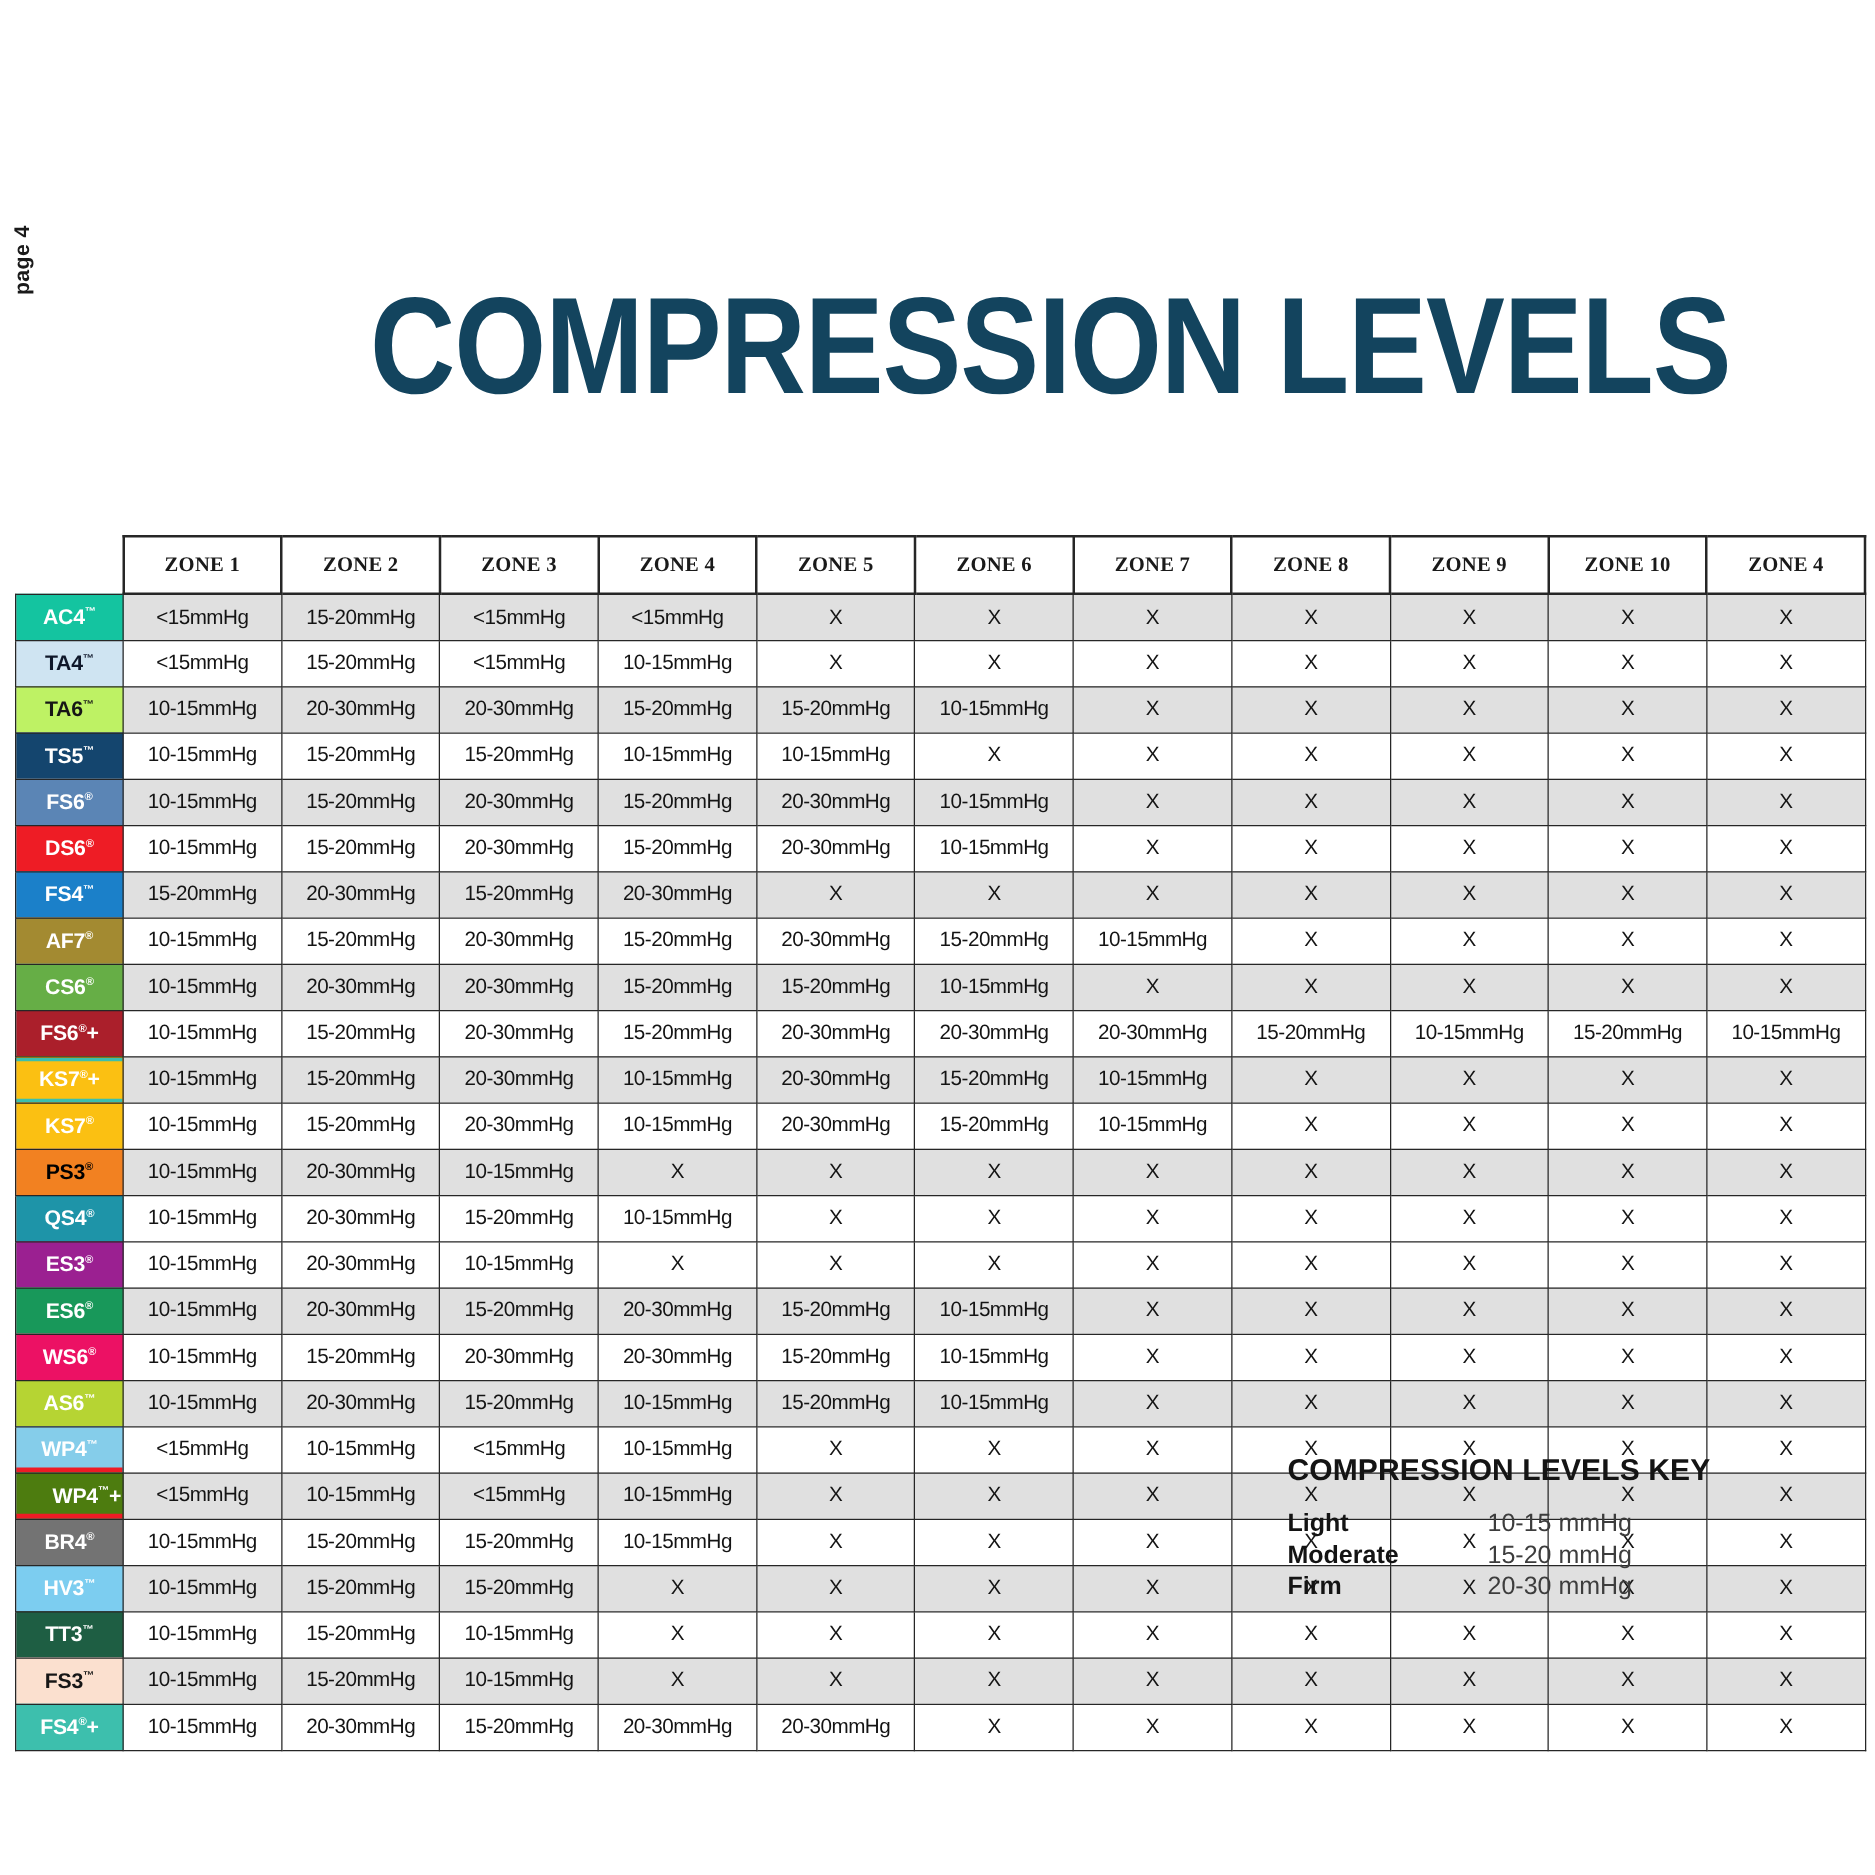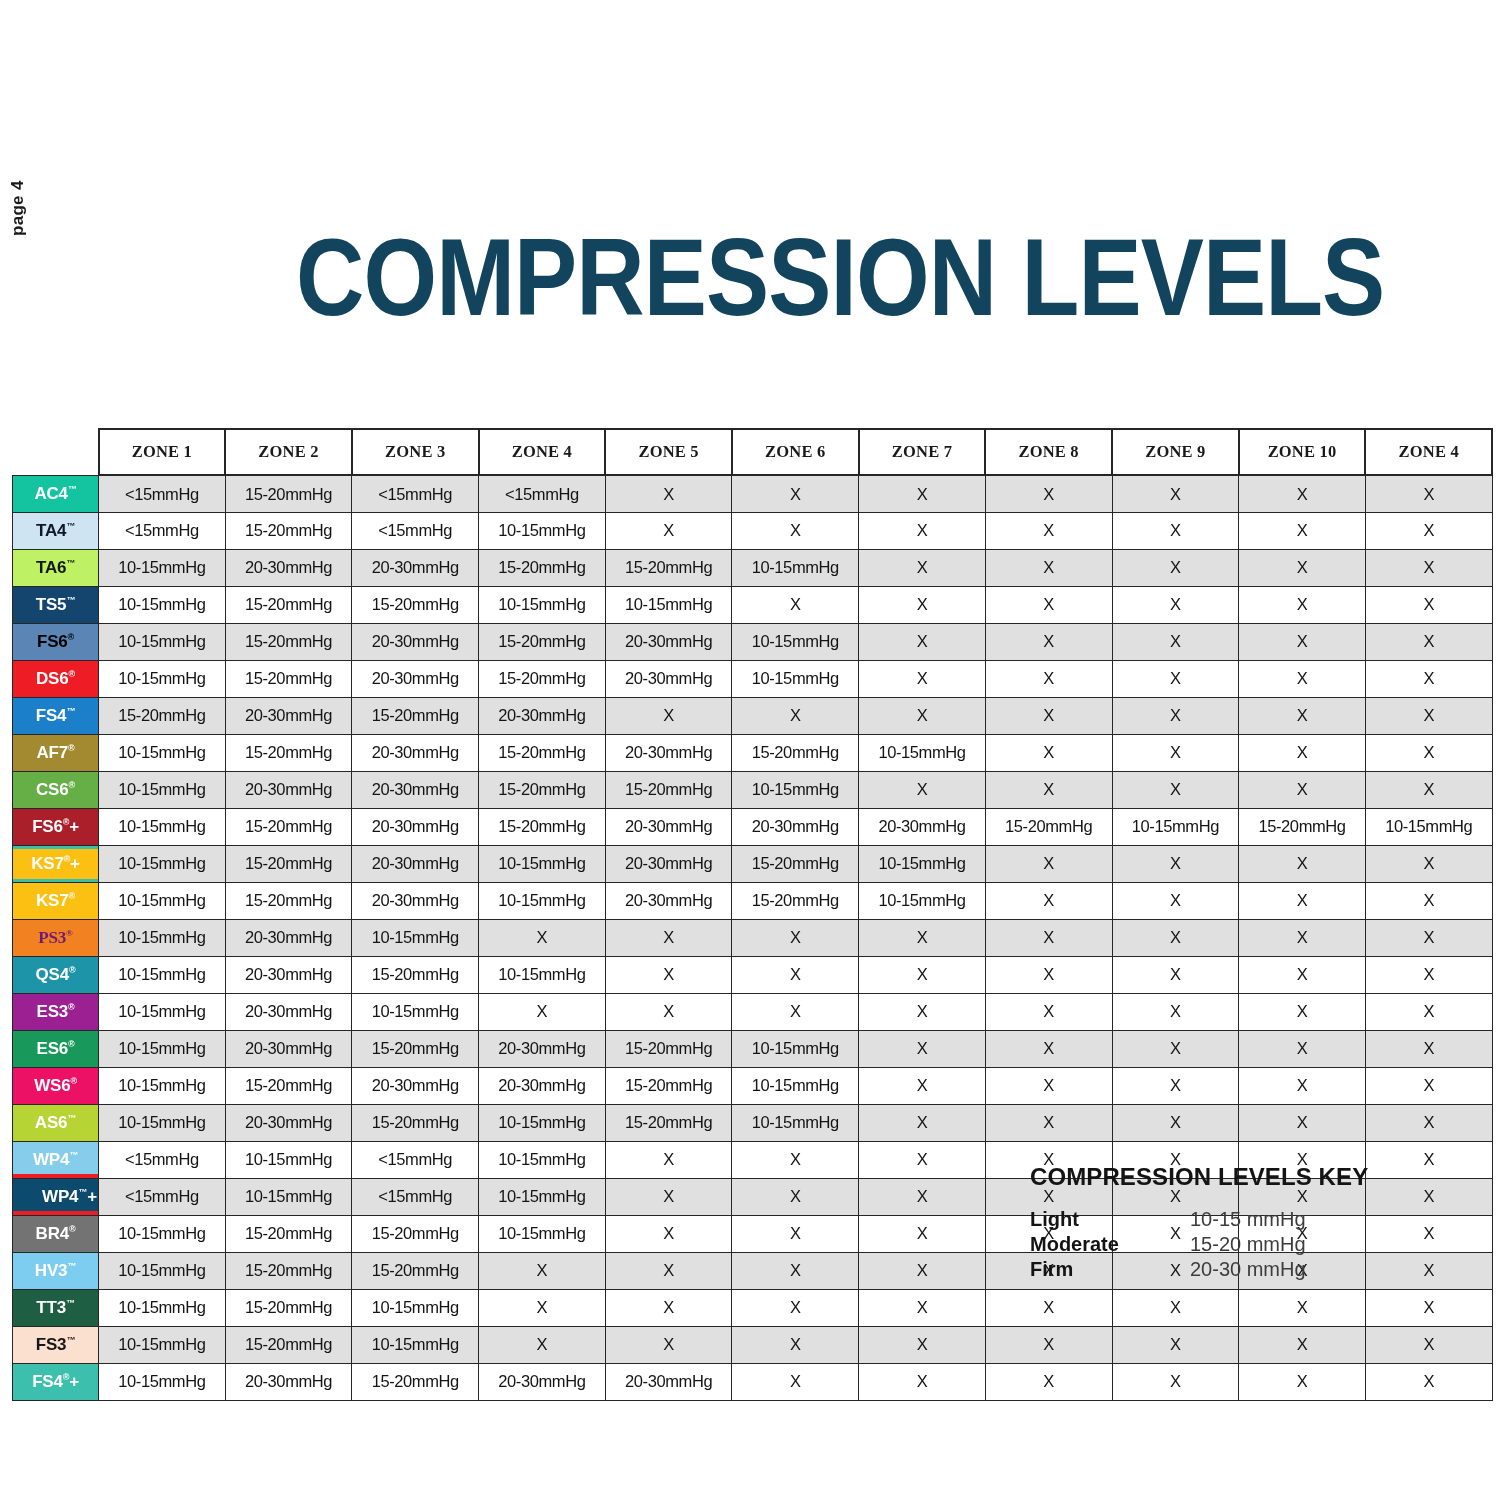--- a/index.html
+++ b/index.html
@@ -243,21 +243,21 @@
         <td class="val-cell">10-15mmHg</td>
         <td class="val-cell">10-15mmHg</td>
         <td class="val-cell">X</td>
         <td class="val-cell">X</td>
         <td class="val-cell">X</td>
         <td class="val-cell">X</td>
         <td class="val-cell">X</td>
         <td class="val-cell">X</td>
       </tr>
       <tr class="alt">
-        <td class="row-label" style="background: rgb(91, 133, 181); color: #000000;">FS6<span class="sup">®</span></td>
+        <td class="row-label" style="background: rgb(91, 133, 181); color: #ffffff;">FS6<span class="sup">®</span></td>
         <td class="val-cell">10-15mmHg</td>
         <td class="val-cell">15-20mmHg</td>
         <td class="val-cell">20-30mmHg</td>
         <td class="val-cell">15-20mmHg</td>
         <td class="val-cell">20-30mmHg</td>
         <td class="val-cell">10-15mmHg</td>
         <td class="val-cell">X</td>
         <td class="val-cell">X</td>
         <td class="val-cell">X</td>
         <td class="val-cell">X</td>
@@ -355,21 +355,21 @@
         <td class="val-cell">10-15mmHg</td>
         <td class="val-cell">20-30mmHg</td>
         <td class="val-cell">15-20mmHg</td>
         <td class="val-cell">10-15mmHg</td>
         <td class="val-cell">X</td>
         <td class="val-cell">X</td>
         <td class="val-cell">X</td>
         <td class="val-cell">X</td>
       </tr>
       <tr class="alt">
-        <td class="row-label" style="background: rgb(242, 129, 33); color: #701a75; font-family: Liberation Serif, serif;">PS3<span class="sup">®</span></td>
+        <td class="row-label" style="background: rgb(242, 129, 33); color: #000000;">PS3<span class="sup">®</span></td>
         <td class="val-cell">10-15mmHg</td>
         <td class="val-cell">20-30mmHg</td>
         <td class="val-cell">10-15mmHg</td>
         <td class="val-cell">X</td>
         <td class="val-cell">X</td>
         <td class="val-cell">X</td>
         <td class="val-cell">X</td>
         <td class="val-cell">X</td>
         <td class="val-cell">X</td>
         <td class="val-cell">X</td>
@@ -453,21 +453,21 @@
         <td class="val-cell">10-15mmHg</td>
         <td class="val-cell">X</td>
         <td class="val-cell">X</td>
         <td class="val-cell">X</td>
         <td class="val-cell">X</td>
         <td class="val-cell">X</td>
         <td class="val-cell">X</td>
         <td class="val-cell">X</td>
       </tr>
       <tr class="alt">
-        <td class="row-label redline-bottom" style="background: #0c4a6e; color: rgb(255, 255, 255); padding-left: 28px;">WP4<span class="sup">™</span><span class="plus">+</span></td>
+        <td class="row-label redline-bottom" style="background: #4d7c0f; color: rgb(255, 255, 255); padding-left: 28px;">WP4<span class="sup">™</span><span class="plus">+</span></td>
         <td class="val-cell">&lt;15mmHg</td>
         <td class="val-cell">10-15mmHg</td>
         <td class="val-cell">&lt;15mmHg</td>
         <td class="val-cell">10-15mmHg</td>
         <td class="val-cell">X</td>
         <td class="val-cell">X</td>
         <td class="val-cell">X</td>
         <td class="val-cell">X</td>
         <td class="val-cell">X</td>
         <td class="val-cell">X</td>

